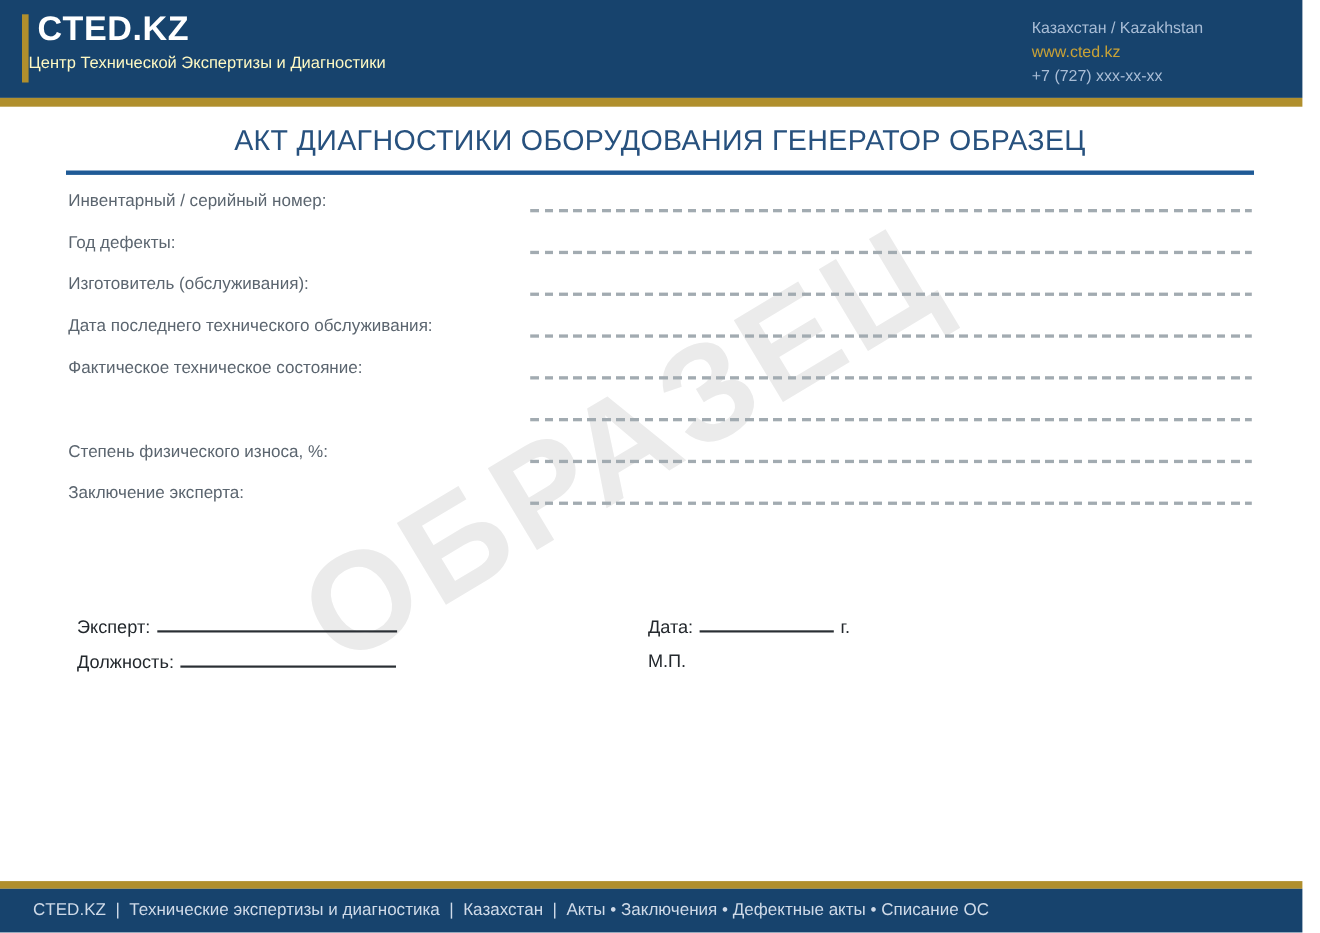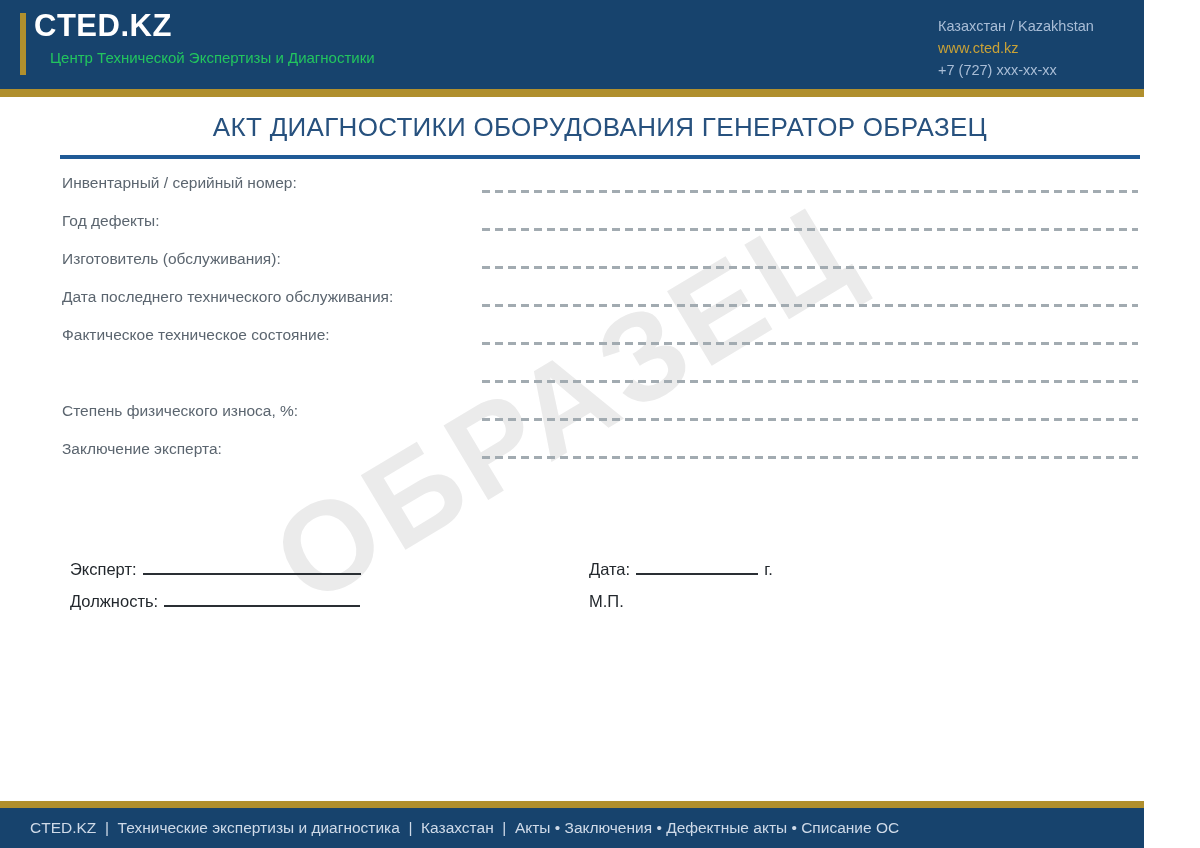--- a/index.html
+++ b/index.html
@@ -1,24 +1,24 @@
 <!DOCTYPE html>
 <html><head>
 <meta charset="utf-8">
 <style>
   html,body{margin:0;padding:0;background:#ffffff;}
   body{font-family:"Liberation Sans",sans-serif;}
-  .page{position:relative;width:1144px;height:848px;background:#ffffff;overflow:hidden;}
+  .page{position:relative;width:1144px;height:848px;background:#ffffff;overflow:hidden;padding-left:40px;}
 
   
   .header{position:absolute;top:0;left:0;width:1200px;height:89px;background:#17436D;}
   .header-gold-line{position:absolute;top:89px;left:0;width:1200px;height:8px;background:#B08F2D;}
   .accent-bar{position:absolute;left:20px;top:13px;width:6px;height:62px;background:#B08F2D;}
   .logo{position:absolute;left:34px;top:8px;font-size:31px;font-weight:700;color:#ffffff;letter-spacing:0.5px;}
-  .tagline{position:absolute;left:50px;top:49px;font-size:15px;color:#22c55e;}
+  .tagline{position:absolute;left:26px;top:49px;font-size:15px;color:#fef9c3;}
   .hdr-right{position:absolute;left:938px;top:15px;font-size:14.5px;line-height:22px;color:#A9BDD6;}
   .hdr-right .site{color:#C9A236;cursor:pointer;}
 
   
   .doc-title{position:absolute;top:112px;left:0;width:1200px;text-align:center;
              font-size:26px;font-weight:500;color:#27517E;letter-spacing:0.3px;z-index:2;}
   .title-rule{position:absolute;top:155px;left:60px;width:1080px;height:4px;background:#1F5A96;z-index:2;}
 
   
   .watermark{position:absolute;left:565px;top:403px;transform:translate(-50%,-50%) rotate(-31deg);

